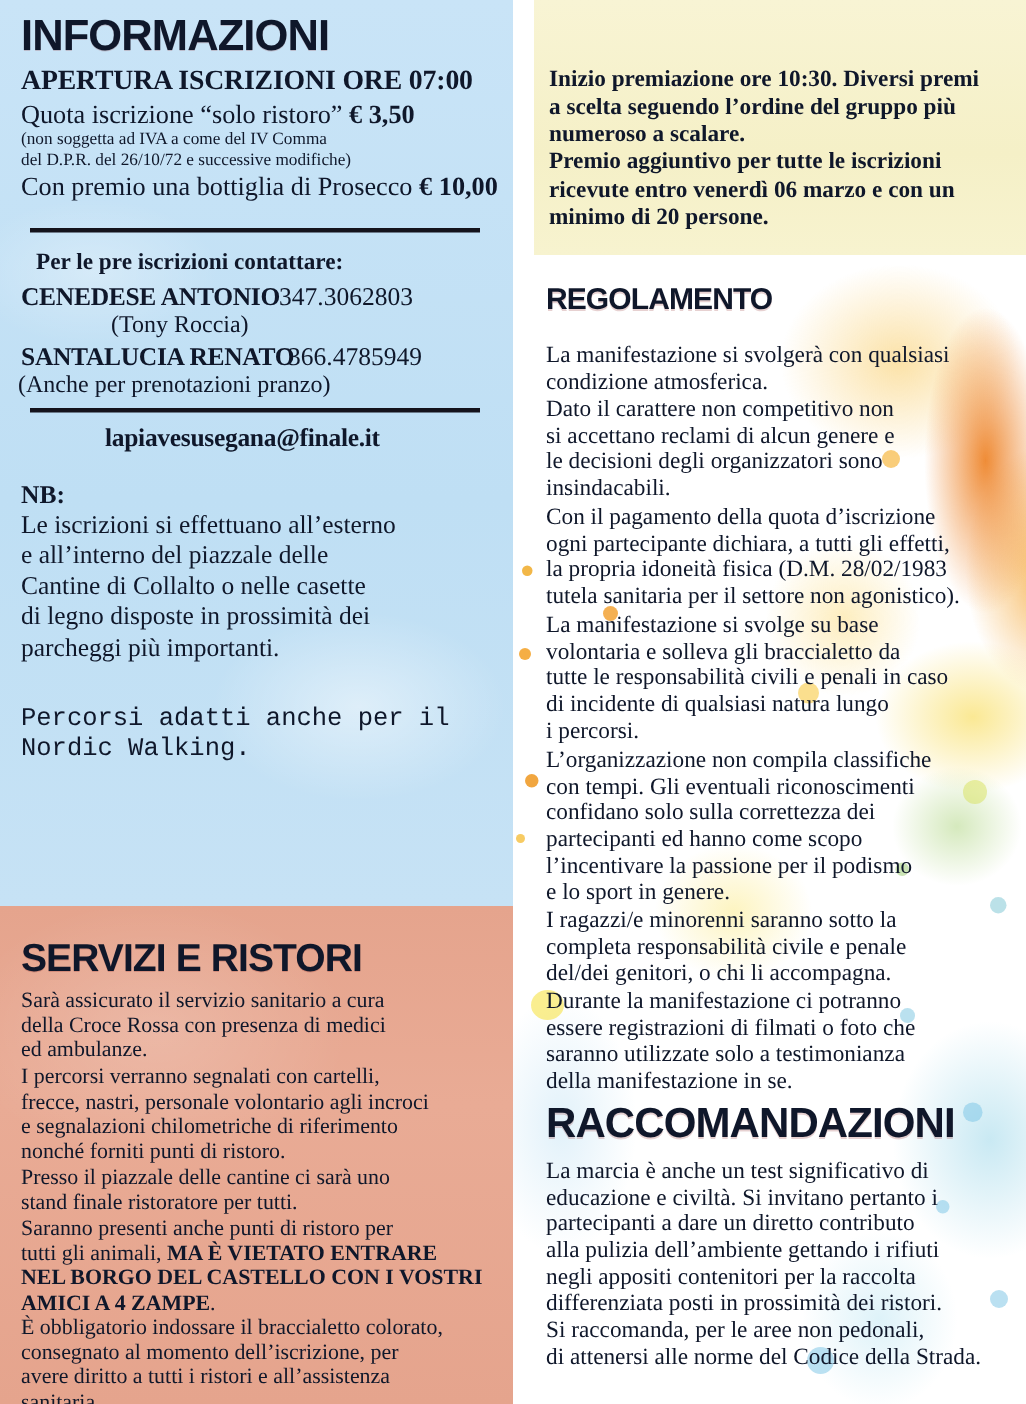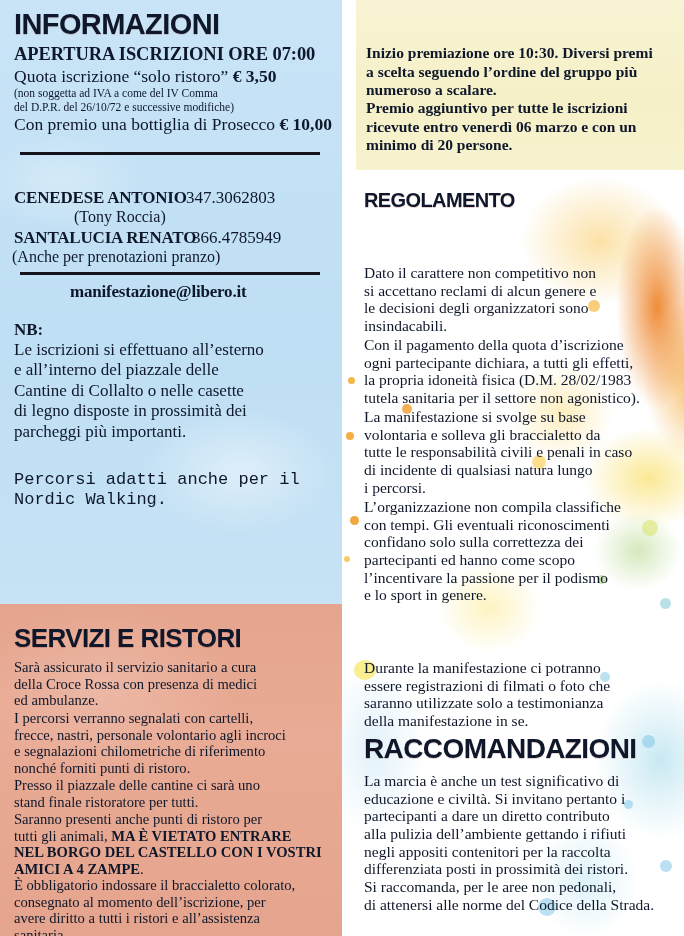--- a/index.html
+++ b/index.html
@@ -181,32 +181,33 @@
 
     <div class="blk tiny" style="left:14px; top:86px;">(non soggetta ad  IVA a come del IV Comma</div>
     <div class="blk tiny" style="left:14px; top:100px;">del D.P.R. del 26/10/72 e successive modifiche)</div>
 
     <div class="blk serif-n" style="left:14px; top:114px; font-size:17.5px;">
       <span>Con premio una bottiglia di Prosecco </span><b>€ 10,00</b>
     </div>
 
     <div class="rule" style="left:20px; top:152px; width:300px; height:3px;"></div>
 
+    <div class="blk serif-b" style="left:24px; top:166px; font-size:15.5px;">Per le pre iscrizioni contattare:</div>
 
     <div class="blk serif-b" style="left:14px; top:188px; font-size:17px; letter-spacing:-0.2px;">CENEDESE ANTONIO</div>
     <div class="blk serif-n" style="left:186px; top:188px; font-size:17px;">347.3062803</div>
     <div class="blk serif-n" style="left:74px; top:208px; font-size:16px;">(Tony Roccia)</div>
 
     <div class="blk serif-b" style="left:14px; top:228px; font-size:17px; letter-spacing:-0.2px;">SANTALUCIA RENATO</div>
     <div class="blk serif-n" style="left:192px; top:228px; font-size:17px;">366.4785949</div>
     <div class="blk serif-n" style="left:12px; top:248px; font-size:16px;">(Anche per prenotazioni pranzo)</div>
 
     <div class="rule" style="left:20px; top:272px; width:300px; height:3px;"></div>
 
-    <div class="blk email" style="left:70px; top:282px;">manifestazione@libero.it</div>
+    <div class="blk email" style="left:70px; top:282px;">lapiavesusegana@finale.it</div>
 
     <div class="blk serif-b" style="left:14px; top:320px; font-size:17px;">NB:</div>
 
     <div class="blk serif-n prewrap l2" style="left:14px; top:340px; width:320px; font-size:17px;">Le iscrizioni si effettuano all’esterno
 e all’interno del piazzale delle
 Cantine di Collalto o nelle casette
 di legno disposte in prossimità dei
 parcheggi più importanti.</div>
 
     <div class="blk serif-n prewrap l2" style="left:14px; top:470px; width:320px; font-size:17px;font-family:Liberation Mono, monospace;">Percorsi adatti anche per il
@@ -271,20 +272,22 @@
     <div class="blk serif-b prewrap l2" style="left:24px; top:44px; width:306px; font-size:15.5px;">Inizio premiazione ore 10:30. Diversi premi
 a scelta seguendo l’ordine del gruppo più
 numeroso a scalare.</div>
 
     <div class="blk serif-b prewrap l2" style="left:24px; top:99px; width:306px; font-size:15.5px;">Premio aggiuntivo per tutte le iscrizioni
 ricevute entro venerdì 06 marzo e con un
 minimo di 20 persone.</div>
 
     <div class="blk sec-head head-regolamento" style="left:22px; top:190px;">REGOLAMENTO</div>
 
+    <div class="blk serif-n prewrap l1 bodytext" style="left:22px; top:228px; width:318px;">La manifestazione si svolgerà con qualsiasi
+condizione atmosferica.</div>
 
     <div class="blk serif-n prewrap l1 bodytext" style="left:22px; top:264px; width:318px;">Dato il carattere non competitivo non
 si accettano reclami di alcun genere e
 le decisioni degli organizzatori sono
 insindacabili.</div>
 
     <div class="blk serif-n prewrap l1 bodytext" style="left:22px; top:336px; width:318px;">Con il pagamento della quota d’iscrizione
 ogni partecipante dichiara, a tutti gli effetti,
 la propria idoneità fisica (D.M. 28/02/1983
 tutela sanitaria per il settore non agonistico).</div>
@@ -295,20 +298,23 @@
 di incidente di qualsiasi natura lungo
 i percorsi.</div>
 
     <div class="blk serif-n prewrap l1 bodytext" style="left:22px; top:498px; width:318px;">L’organizzazione non compila classifiche
 con tempi. Gli eventuali riconoscimenti
 confidano solo sulla correttezza dei
 partecipanti ed hanno come scopo
 l’incentivare la passione per il podismo
 e lo sport in genere.</div>
 
+    <div class="blk serif-n prewrap l1 bodytext" style="left:22px; top:605px; width:318px;">I ragazzi/e minorenni saranno sotto la
+completa responsabilità civile e penale
+del/dei genitori, o chi li accompagna.</div>
 
     <div class="blk serif-n prewrap l1 bodytext" style="left:22px; top:659px; width:318px;">Durante la manifestazione ci potranno
 essere registrazioni di filmati o foto che
 saranno utilizzate solo a testimonianza
 della manifestazione in se.</div>
 
     <div class="blk sec-head head-raccom" style="left:22px; top:735px;">RACCOMANDAZIONI</div>
 
     <div class="blk serif-n prewrap l1 bodytext" style="left:22px; top:772px; width:322px;">La marcia è anche un test significativo di
 educazione e civiltà. Si invitano pertanto i

